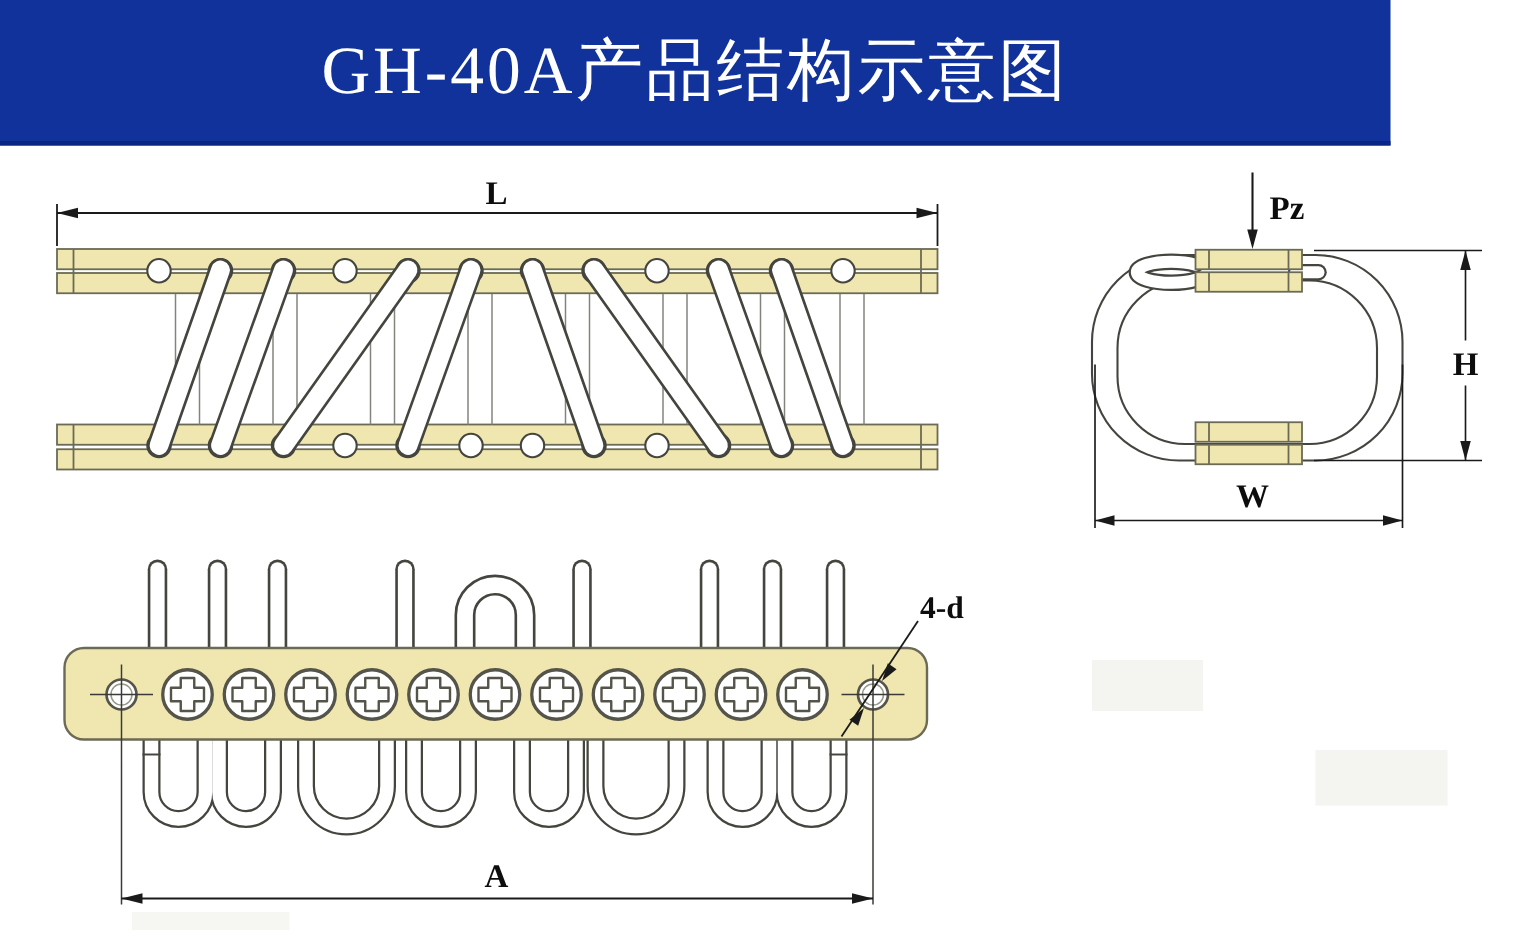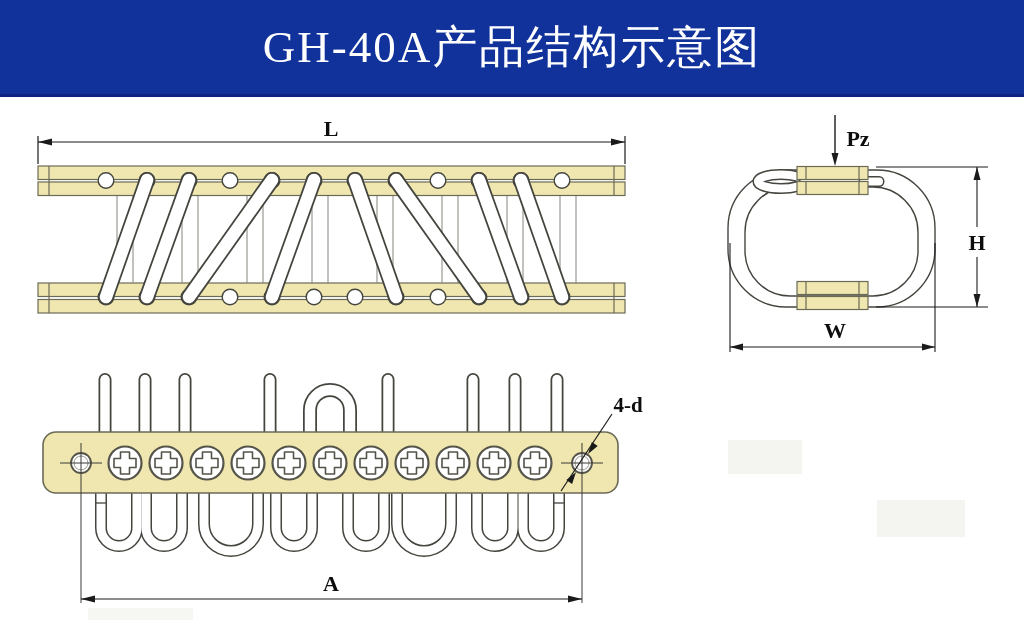--- a/index.html
+++ b/index.html
@@ -1,17 +1,17 @@
 <!DOCTYPE html>
 <html><head>
 <meta charset="utf-8">
 <style>
   html,body{margin:0;padding:0;background:#ffffff;width:1024px;height:625px;overflow:hidden;}
   .page{position:relative;width:1024px;height:625px;background:#ffffff;font-family:"Liberation Serif","DejaVu Serif",serif;}
-  .banner{position:absolute;left:0;top:0;width:1024px;height:94px;background:#10329a;border-bottom:3px solid #0c2582;
+  .banner{position:absolute;left:0;top:0;width:927px;height:94px;background:#10329a;border-bottom:3px solid #0c2582;
           display:flex;align-items:center;justify-content:center;}
   .banner .title{color:#ffffff;font-size:45px;letter-spacing:2px;font-family:"Liberation Serif","DejaVu Serif",serif;}
   svg.draw{position:absolute;left:0;top:0;}
   .dimtxt{font-family:"Liberation Serif","DejaVu Serif",serif;font-weight:bold;font-size:22px;fill:#0d0d0d;}
   .dimtxt.small{font-size:21px;}
 </style>
 </head>
 <body>
 
 <div class="page">

